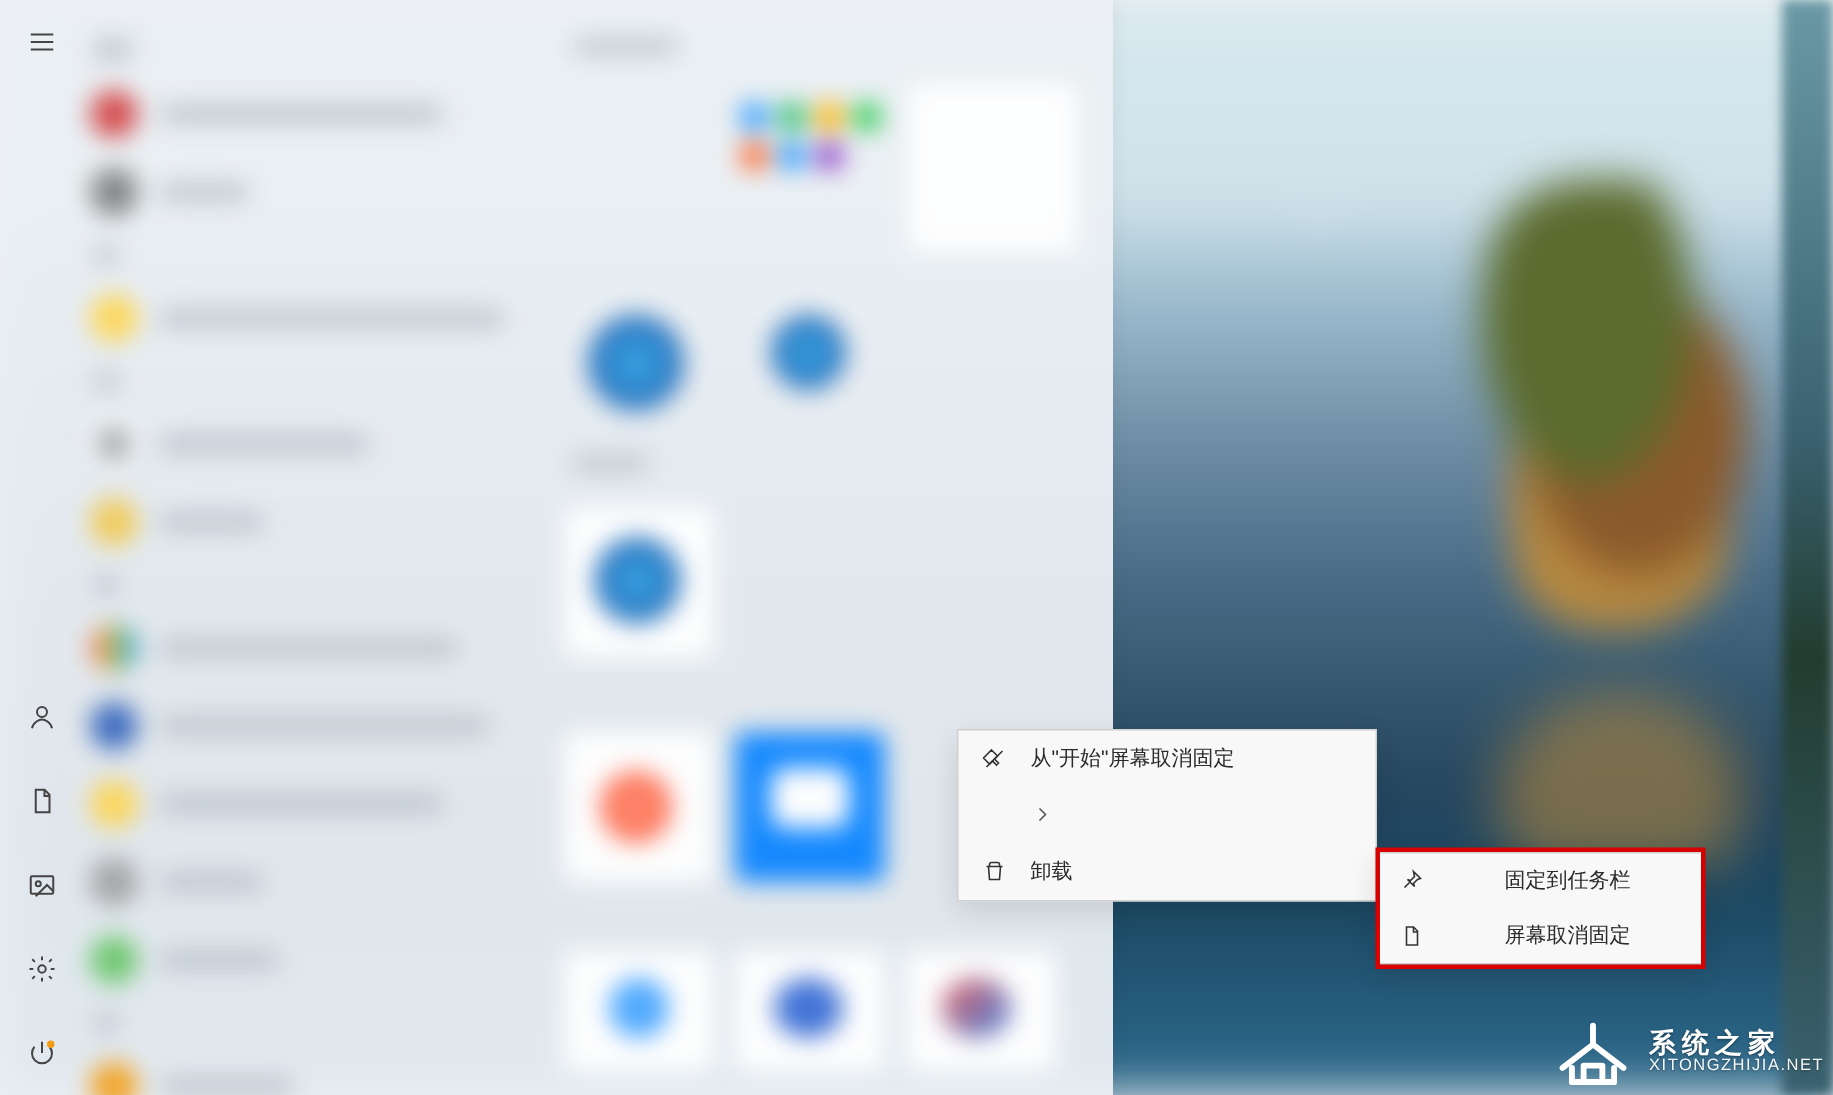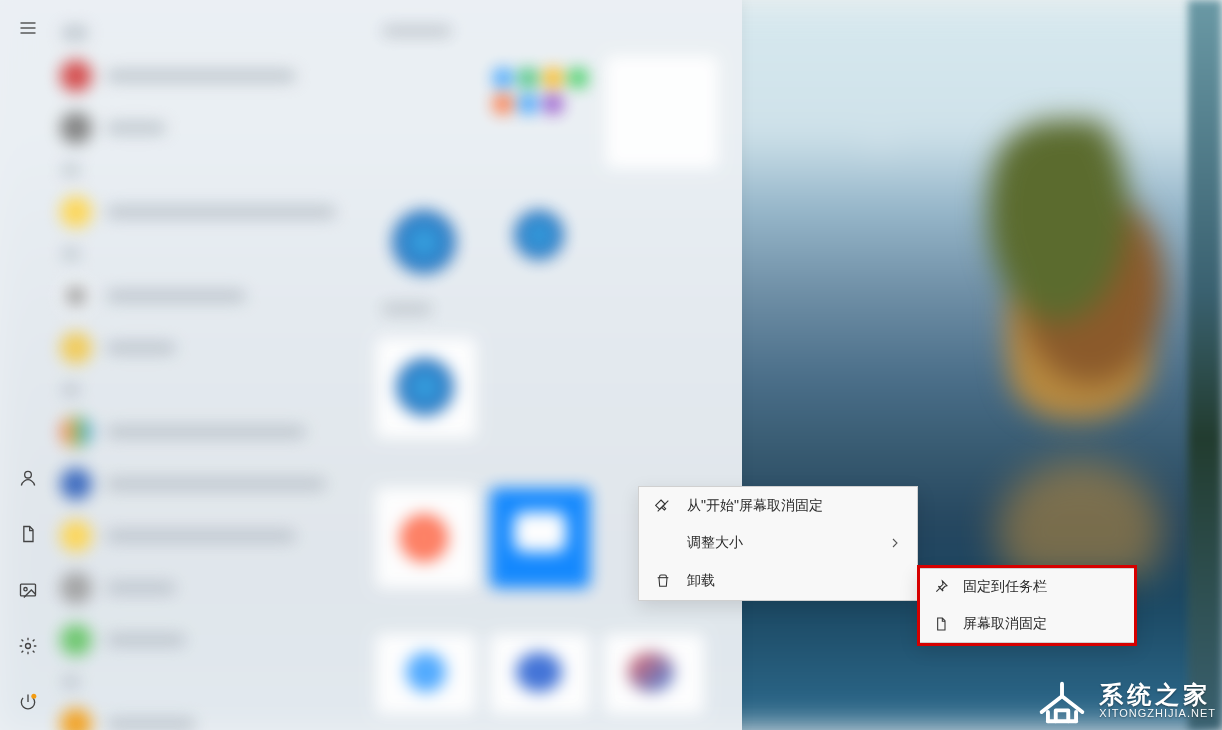--- a/index.html
+++ b/index.html
@@ -119,32 +119,32 @@
       width: 218px;
       background:#f8f8f8;
       border:1px solid #d0d0d0;
       box-shadow: 0 6px 18px rgba(0,0,0,.14);
       font-size:14px; color:#2b2b2b;
     }
     .submenu::after{
       content:""; position:absolute; left:-2px; right:-2px; top:-4px; bottom:-4px;
       border:3px solid #d60000; pointer-events:none;
     }
-    .sub-row { display:flex; align-items:center; height:36.6px; padding:0 14px 0 14px; cursor:pointer; }
+    .sub-row { display:flex; align-items:center; height:36.6px; padding:0 14px 0 14px; cursor:pointer;gap:40px; }
     .sub-row .ic { width:16px; height:16px; margin-right:14px; flex-shrink:0; }
 
     
     .watermark{
       position:absolute; right:6px; bottom:4px;
       display:flex; align-items:center; gap:12px;
       font-family: "SimHei","Microsoft YaHei",sans-serif;
     }
     .wm-logo{ width:50px; height:50px; }
     .wm-text{ display:flex; flex-direction:column; line-height:1.05; }
-    .wm-title{ color:#fff; font-size:24px; font-weight:700; letter-spacing:4px; text-shadow:0 1px 2px rgba(0,0,0,.4);font-family:Liberation Serif, serif; }
+    .wm-title{ color:#fff; font-size:18px; font-weight:700; letter-spacing:4px; text-shadow:0 1px 2px rgba(0,0,0,.4);font-family:Liberation Serif, serif; }
     .wm-url{ color:#fff; font-size:11px; letter-spacing:1px; opacity:.95; text-shadow:0 1px 2px rgba(0,0,0,.4);text-align:right; }
   </style>
 </head>
 <body>
 
 <div class="backdrop"></div>
 <div class="rock"></div>
 <div class="reflection"></div>
 <div class="right-edge"></div>
 
@@ -297,21 +297,20 @@
 <div class="ctx">
   <div class="ctx-row">
     <svg class="ctx-ico" viewBox="0 0 24 24" fill="none" stroke="#333" stroke-width="1.6">
       <path d="M9 3l6 6-3 3 4 4-2 2-4-4-3 3-6-6z"></path>
         <line x1="4" y1="20" x2="20" y2="4"></line>
     </svg>
     <span class="ctx-label">从"开始"屏幕取消固定</span>
   </div>
 
   <div class="ctx-row noicon">
-    <span class="ctx-label">调整大小</span>
     <svg class="ctx-chevron" viewBox="0 0 24 24" fill="none" stroke="#555" stroke-width="1.6">
       <polyline points="9 6 15 12 9 18"></polyline>
     </svg>
   </div>
 
 
   <div class="ctx-row">
     <svg class="ctx-ico" viewBox="0 0 24 24" fill="none" stroke="#333" stroke-width="1.6">
       <path d="M4 7h16"></path>
         <path d="M7 7V5a2 2 0 0 1 2-2h6a2 2 0 0 1 2 2v2"></path>

